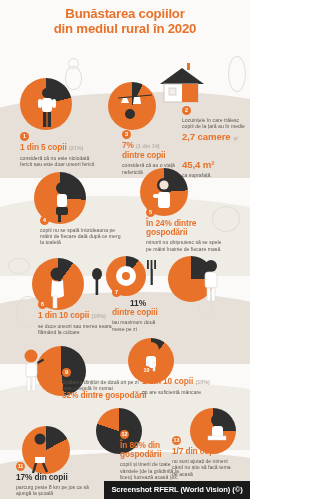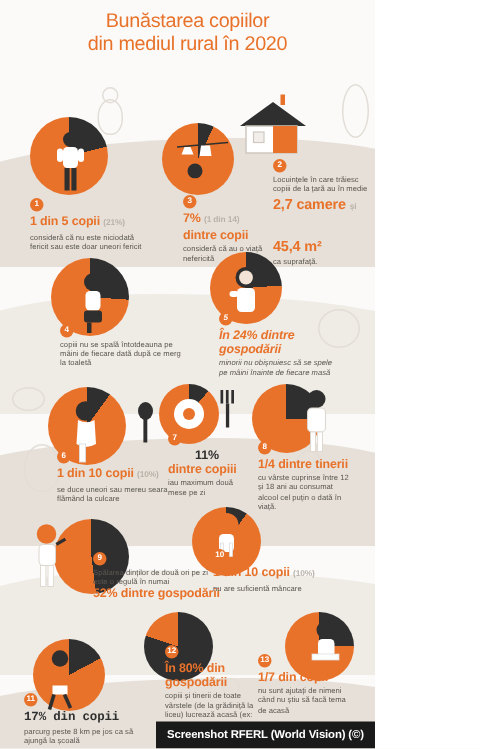--- a/index.html
+++ b/index.html
@@ -18,38 +18,38 @@
   .band{position:absolute;left:-30px;width:320px;background:#e6e0d8;}
   .b1{top:92px;height:86px;border-radius:60% 40% 0 0 / 34px 26px 0 0;}
   .b2{top:196px;height:80px;border-radius:42% 58% 0 0 / 30px 30px 0 0;}
   .b3{top:292px;height:72px;border-radius:55% 45% 0 0 / 26px 32px 0 0;}
   .b4{top:380px;height:70px;border-radius:40% 60% 0 0 / 30px 24px 0 0;}
   .b5{top:452px;height:60px;border-radius:60% 40% 0 0 / 26px 22px 0 0;}
   .band.alt{background:#efebe5;}
 
   .header{position:absolute;top:0;left:0;width:250px;padding-top:7px;text-align:center;z-index:40;}
   .title{
-    color:#e8722a;font-weight:normal;font-size:13.2px;line-height:14.6px;
+    color:#e8722a;font-weight:bold;font-size:13.2px;line-height:14.6px;
     letter-spacing:-.2px;
   }
   .subtitle{
     color:#3a3a3a;font-weight:bold;font-size:8.6px;line-height:12px;margin-top:2px;
   }
 
   .item{position:absolute;z-index:30;}
   .badge{
     width:9px;height:9px;border-radius:50%;background:#e8722a;color:#fff;
     font-size:5.4px;line-height:9px;text-align:center;font-weight:bold;
     margin-bottom:1.5px;
   }
   .stat{
     color:#e8722a;font-weight:bold;font-size:8.3px;line-height:9.6px;
     letter-spacing:-.1px;
   }
-  .stat .dark{color:#2f2f2f;font-family:Liberation Mono, monospace;}
+  .stat .dark{color:#2f2f2f;}
   .stat .pct{color:#b9b2a9;font-weight:bold;font-size:5.6px;}
   .desc{
     color:#5b5751;font-size:5.1px;line-height:6.4px;margin-top:1.6px;
     letter-spacing:.02px;
   }
 
   
   .donut{position:absolute;border-radius:50%;z-index:20;}
 
   
@@ -166,21 +166,21 @@
 
   <div class="donut" style="left:140px;top:168px;width:48px;height:48px;background:conic-gradient(#2f2f2f 0deg 86deg,#e8722a 86deg 360deg);"></div>
   <div class="fig" style="left:150px;top:176px;width:28px;height:38px;">
     <svg viewBox="0 0 28 38" width="28" height="38">
       <circle cx="14" cy="9" r="7" fill="#2f2f2f"></circle>
       <circle cx="14" cy="9" r="4.6" fill="#f3e3d6"></circle>
       <rect x="8" y="16" width="12" height="16" rx="3" fill="#fff"></rect>
       <rect x="3" y="18" width="6" height="4" rx="2" fill="#fff"></rect>
     </svg>
   </div>
-  <div class="item" style="left:146px;top:208px;width:78px;font-style:italic;">
+  <div class="item" style="left:146px;top:208px;width:78px;">
     <div class="badge">5</div>
     <div class="stat">În 24% dintre gospodării</div>
     <div class="desc">minorii nu obișnuiesc să se spele pe mâini înainte de fiecare masă</div>
   </div>
 
   <div class="donut" style="left:32px;top:258px;width:52px;height:52px;background:conic-gradient(#2f2f2f 0deg 36deg,#e8722a 36deg 360deg);"></div>
   <div class="fig" style="left:44px;top:266px;width:26px;height:44px;">
     <svg viewBox="0 0 26 44" width="26" height="44">
       <circle cx="13" cy="8" r="6.5" fill="#2f2f2f"></circle>
       <path d="M8 14 q6 3 11 0 l1 16 q-7 4 -13 0 z" fill="#ffffff"></path>
@@ -225,25 +225,20 @@
   </div>
 
   <div class="donut" style="left:168px;top:256px;width:46px;height:46px;background:conic-gradient(#2f2f2f 0deg 90deg,#e8722a 90deg 360deg);"></div>
   <div class="fig" style="left:198px;top:258px;width:26px;height:44px;">
     <svg viewBox="0 0 26 44" width="26" height="44">
       <circle cx="13" cy="8" r="6" fill="#2f2f2f"></circle>
       <rect x="7" y="14" width="12" height="16" rx="3" fill="#ffffff" stroke="#dcd6ce" stroke-width=".7"></rect>
       <rect x="9" y="30" width="3.4" height="13" fill="#ffffff" stroke="#dcd6ce" stroke-width=".6"></rect>
       <rect x="13.6" y="30" width="3.4" height="13" fill="#ffffff" stroke="#dcd6ce" stroke-width=".6"></rect>
     </svg>
-  </div>
-  <div class="item" style="left:172px;top:294px;width:62px;">
-    <div class="badge">8</div>
-    <div class="stat">1/4 dintre tinerii</div>
-    <div class="desc">cu vârste cuprinse între 12 și 18 ani au consumat alcool cel puțin o dată în viață.</div>
   </div>
 
   <div class="donut" style="left:36px;top:346px;width:50px;height:50px;background:conic-gradient(#2f2f2f 0deg 173deg,#e8722a 173deg 360deg);"></div>
   <div class="fig" style="left:16px;top:348px;width:30px;height:46px;">
     <svg viewBox="0 0 30 46" width="30" height="46">
       <circle cx="15" cy="8" r="6.5" fill="#e8722a"></circle>
       <rect x="10" y="15" width="11" height="14" rx="3" fill="#ffffff" stroke="#ddd7cf" stroke-width=".7"></rect>
       <rect x="11" y="29" width="3.6" height="14" fill="#ffffff" stroke="#ddd7cf" stroke-width=".6"></rect>
       <rect x="16" y="29" width="3.6" height="14" fill="#ffffff" stroke="#ddd7cf" stroke-width=".6"></rect>
       <rect x="21" y="14" width="7" height="2.2" fill="#2f2f2f" transform="rotate(-30 21 14)"></rect>
@@ -285,21 +280,21 @@
   </div>
   <div class="item" style="left:16px;top:462px;width:86px;">
     <div class="badge">11</div>
     <div class="stat">
       <span class="dark">17% din copii</span>
     </div>
     <div class="desc">parcurg peste 8 km pe jos ca să ajungă la școală</div>
   </div>
 
   <div class="donut" style="left:96px;top:408px;width:46px;height:46px;background:conic-gradient(#2f2f2f 0deg 288deg,#e8722a 288deg 360deg);"></div>
-  <div class="item" style="left:110px;top:430px;width:62px;">
+  <div class="item" style="left:120px;top:430px;width:62px;">
     <div class="badge">12</div>
     <div class="stat">În 80% din gospodării</div>
     <div class="desc">copiii și tinerii de toate vârstele (de la grădiniță la liceu) lucrează acasă (ex: curățenie, îngrijind</div>
   </div>
 
   <div class="donut" style="left:190px;top:408px;width:46px;height:46px;background:conic-gradient(#2f2f2f 0deg 90deg,#e8722a 90deg 360deg);"></div>
   <div class="fig" style="left:204px;top:412px;width:26px;height:34px;">
     <svg viewBox="0 0 26 34" width="26" height="34">
       <circle cx="13" cy="8" r="6" fill="#2f2f2f"></circle>
       <rect x="8" y="14" width="11" height="12" rx="3" fill="#ffffff"></rect>

